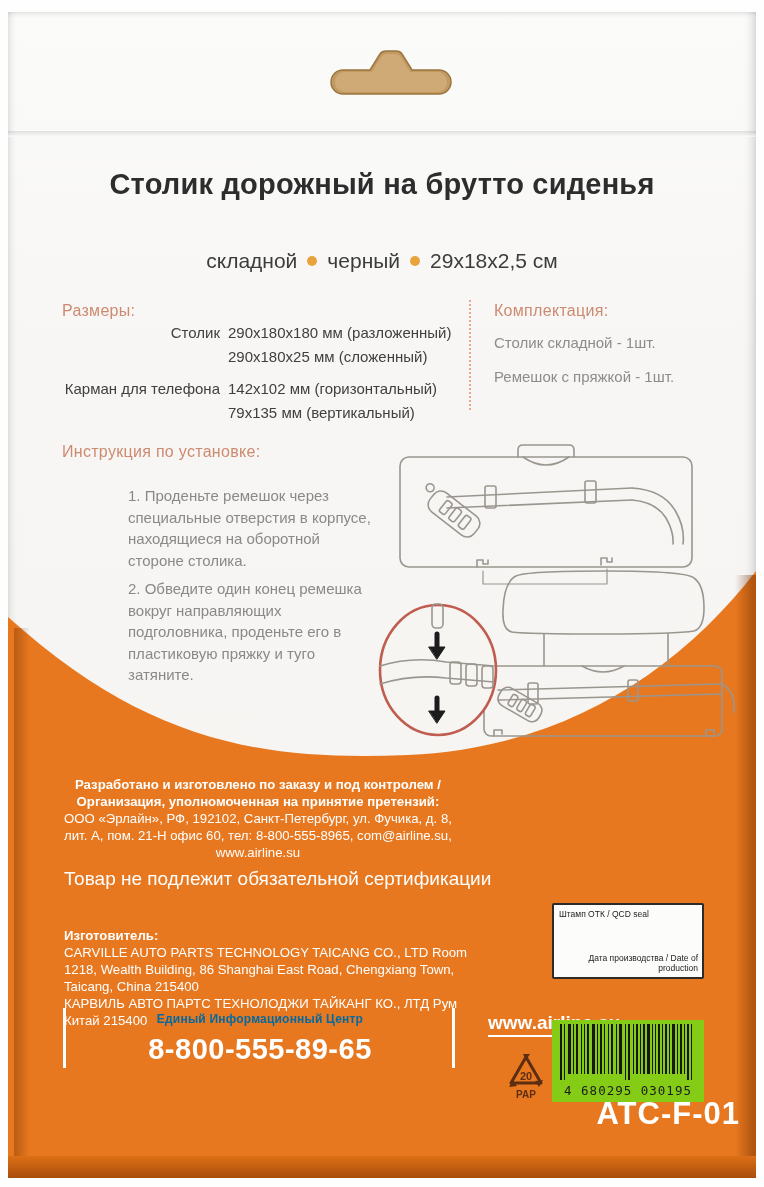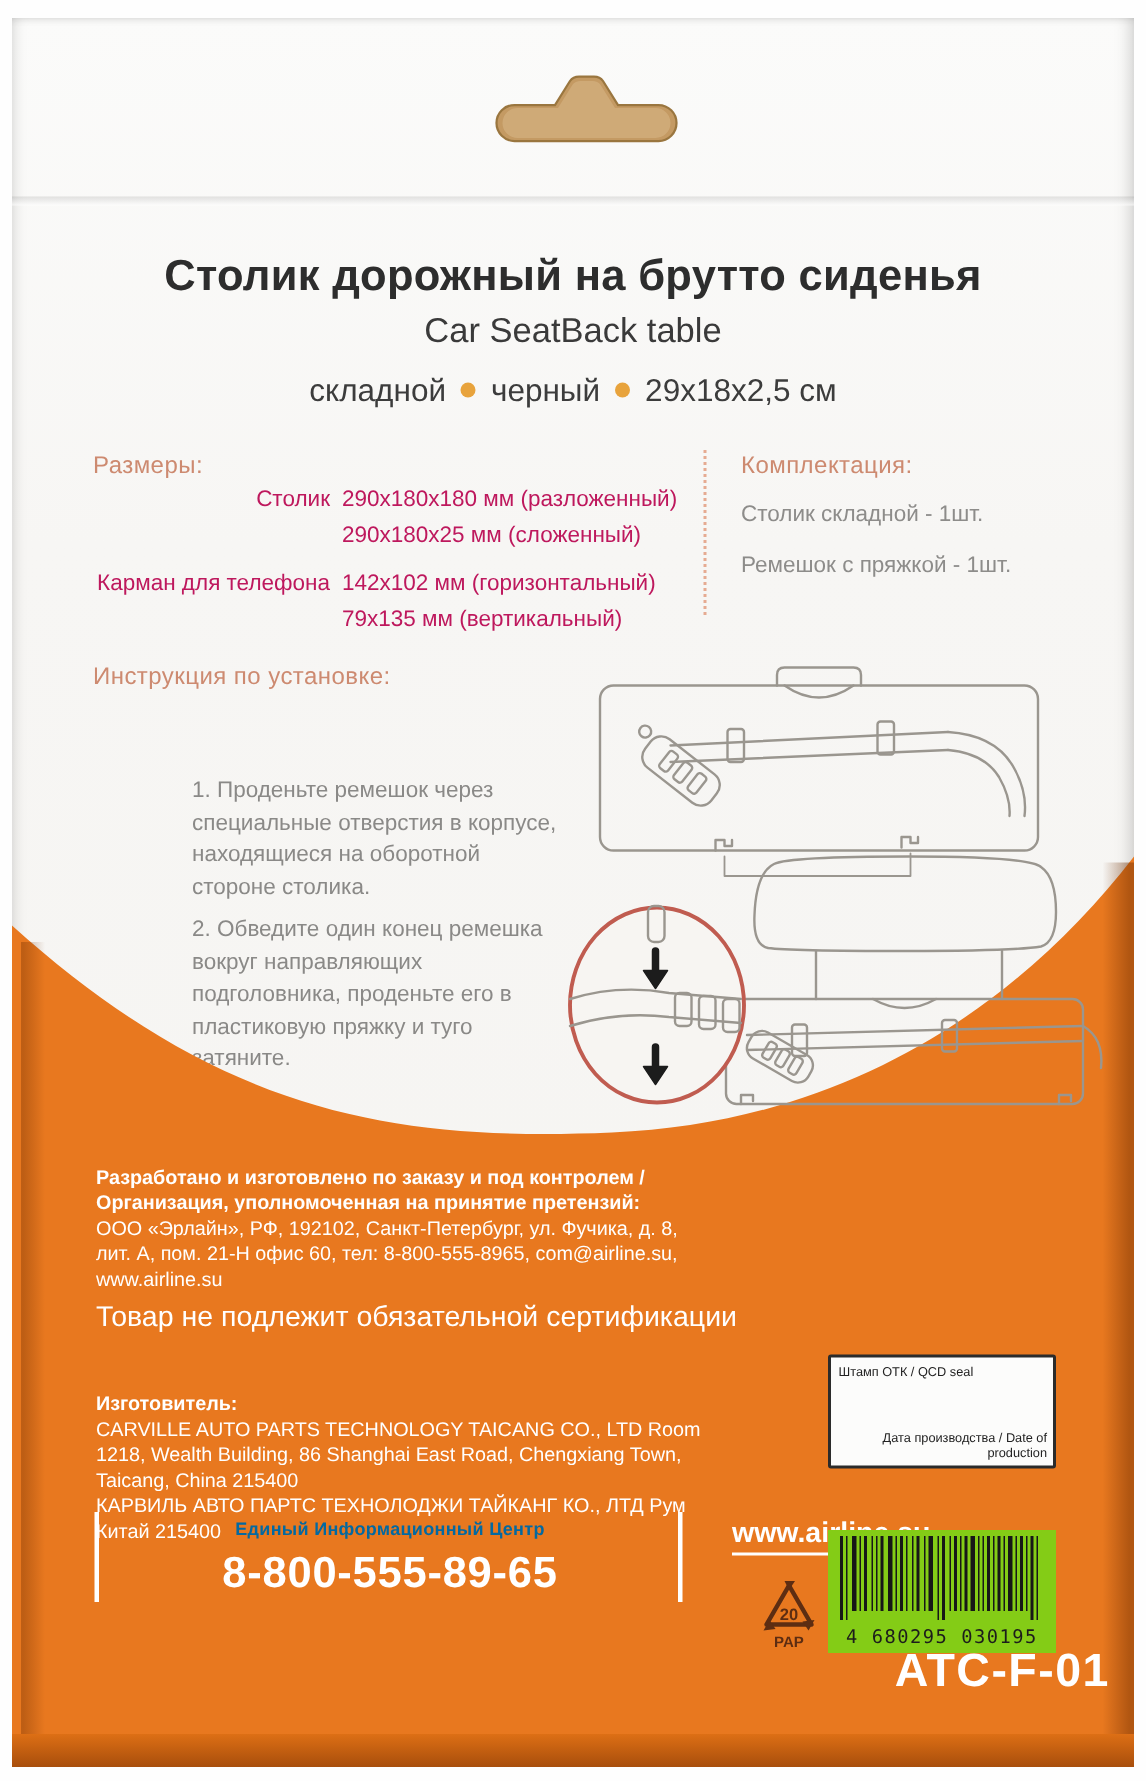--- a/index.html
+++ b/index.html
@@ -19,28 +19,28 @@
   .title-ru{left:0;top:168px;width:764px;text-align:center;font-size:29px;font-weight:bold;
     color:#2d2d2d;letter-spacing:.2px;}
   .title-en{left:0;top:207px;width:764px;text-align:center;font-size:23px;color:#3a3a3a;}
   .subtitle{left:0;top:249px;width:764px;text-align:center;font-size:21px;color:#3c3c3c;}
   .dot{display:inline-block;width:10px;height:10px;border-radius:50%;background:#e8a33c;
     margin:0 10px 2px 10px;vertical-align:middle;}
 
   
   .h-orange{font-size:16px;color:#cd8a70;letter-spacing:.3px;}
   .spec-grid{left:62px;top:322px;width:400px;display:grid;grid-template-columns:158px 1fr;
-    column-gap:8px;row-gap:2px;font-size:15px;color:#be185d;line-height:22px;}
+    column-gap:8px;row-gap:2px;font-size:15px;color:#404040;line-height:22px;}
   .spec-label{text-align:right;}
   .spec-gap{height:6px;grid-column:1 / 3;}
   .divider-dotted{left:469px;top:300px;width:0;height:110px;border-left:2px dotted #e6ab92;}
   .kit-item{font-size:15px;color:#8d8c8a;}
 
   
-  .step{font-size:15px;color:#8a8987;line-height:21.5px;margin-top:31px;}
+  .step{font-size:15px;color:#8a8987;line-height:21.5px;}
 
   
   .art path,.art rect,.art line,.art circle,.art ellipse{vector-effect:non-scaling-stroke;}
 
   
   .orange-flat{left:8px;top:776px;width:748px;height:384px;background:#e8781f;}
   .bevel-bottom{left:8px;top:1156px;width:748px;height:22px;
     background:linear-gradient(180deg,#dd6f15,#a84e0c);}
   .bevel-right{left:735px;top:575px;width:21px;height:585px;
     background:linear-gradient(90deg,rgba(120,50,0,0) 0%,rgba(110,45,0,.45) 85%);}
@@ -80,21 +80,20 @@
 
   <div class="abs box-face"></div>
   <div class="abs flap-crease"></div>
 
   <svg class="abs" style="left:330px;top:50px;" width="122" height="46" viewBox="0 0 122 46">
     <path d="M13,44 a12,12 0 0 1 0,-24 L40,20 L50,4 Q52,1 56,1 L66,1 Q70,1 72,4 L82,20 L109,20 a12,12 0 0 1 0,24 Z" fill="#c49a63" stroke="#9a763f" stroke-width="1.5"></path>
     <path d="M15,42 a10,10 0 0 1 0,-20 L42,22 L52,6 Q54,4 57,4 L65,4 Q68,4 70,6 L80,22 L107,22 a10,10 0 0 1 0,20 Z" fill="#d9b888" opacity="0.55"></path>
   </svg>
 
   <div class="abs title-ru">Столик дорожный на брутто сиденья</div>
-  <div class="abs title-en">Car SeatBack table</div>
   <div class="abs subtitle">
     <span>складной</span><span class="dot"></span><span>черный</span><span class="dot"></span><span>29х18х2,5 см</span>
   </div>
 
   <div class="abs h-orange" style="left:62px;top:302px;">Размеры:</div>
   <div class="abs spec-grid">
     <div class="spec-label">Столик</div>
     <div>290х180х180 мм (разложенный)</div>
     <div></div>
     <div>290х180х25 мм (сложенный)</div>
@@ -189,21 +188,21 @@
         <line x1="61" y1="128" x2="61" y2="142" stroke-width="5"></line>
         <polygon points="53,141 69,141 61,153" stroke-width="1"></polygon>
       </g>
     </g>
   </svg>
 
   <div class="abs bevel-right"></div>
   <div class="abs bevel-left"></div>
   <div class="abs bevel-bottom"></div>
 
-  <div class="abs ftr" style="left:64px;top:776px;">
+  <div class="abs ftr" style="left:64px;top:776px;text-align:center;">
     <div class="bold">Разработано и изготовлено по заказу и под контролем /</div>
     <div class="bold">Организация, уполномоченная на принятие претензий:</div>
     <div>ООО «Эрлайн», РФ, 192102, Санкт-Петербург, ул. Фучика, д. 8,</div>
     <div>лит. А, пом. 21-Н офис 60, тел: 8-800-555-8965, com@airline.su,</div>
     <div>www.airline.su</div>
   </div>
 
 
   <div class="abs cert" style="left:64px;top:868px;">Товар не подлежит обязательной сертификации</div>
 

